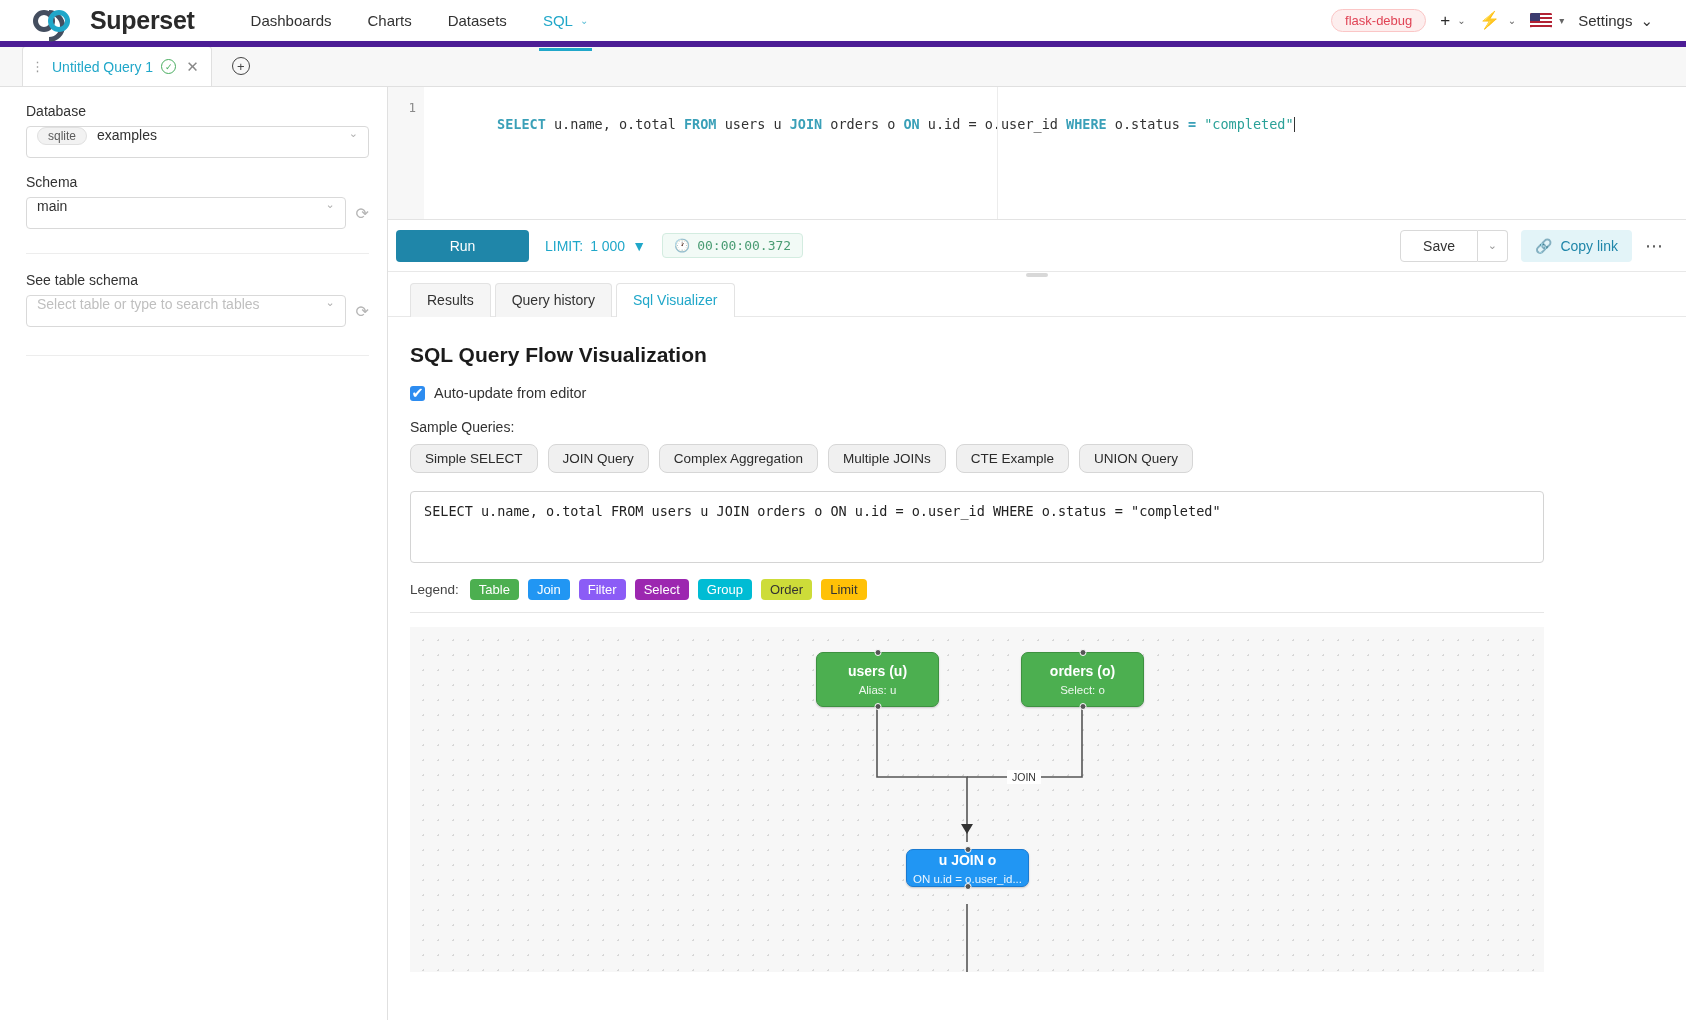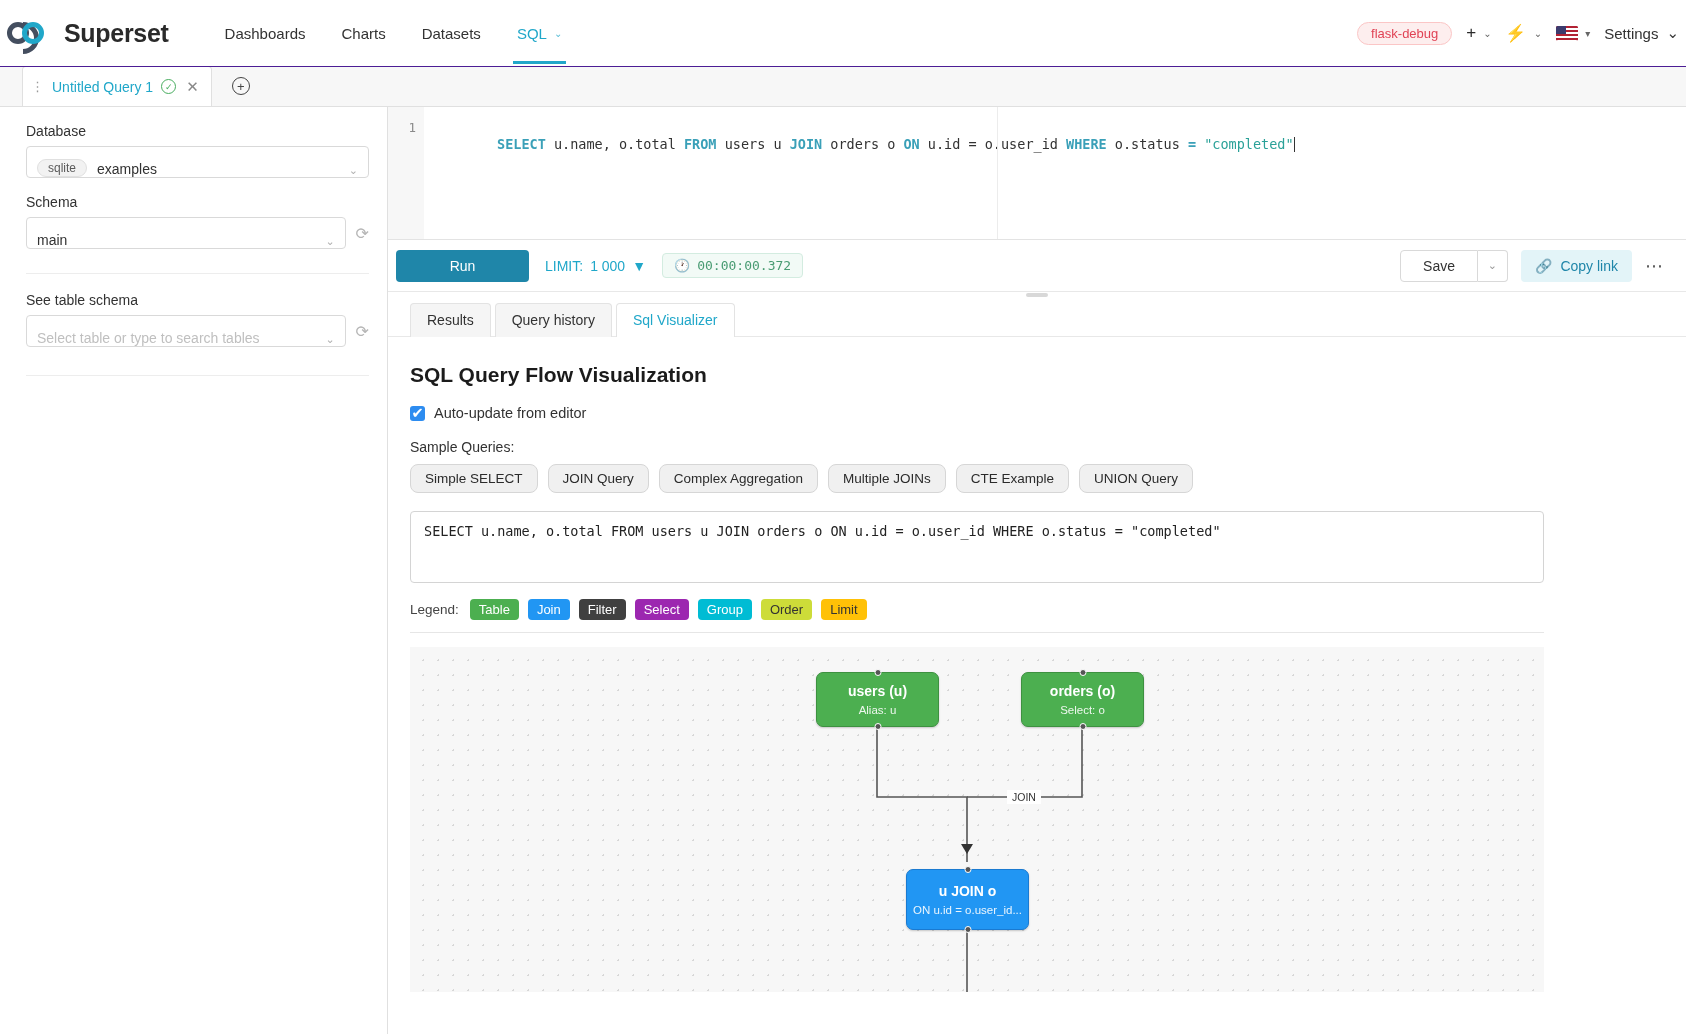--- a/index.html
+++ b/index.html
@@ -6,22 +6,22 @@
   html, body { margin:0; padding:0; }
   body {
     width:1686px; height:1034px;
     font-family:"Liberation Sans", sans-serif;
     font-size:14px; color:#323232; background:#fff;
     overflow:hidden;
   }
 
   
   .navbar {
-    height:67px; border-bottom:1px solid #4c1d95;
-    display:flex; align-items:center; padding:0 7px;
+    height:47px; border-bottom:6px solid #4c1d95;
+    display:flex; align-items:center; padding:0 33px;
     background:#fff; position:relative;
   }
   .brand { display:flex; align-items:center; gap:9px; margin-right:38px; }
   .brand-logo { width:48px; height:26px; position:relative; }
   .brand-logo .c1, .brand-logo .c2 {
     position:absolute; top:2px; width:22px; height:22px;
     border-radius:50%; border:5px solid #20a7c9;
   }
   .brand-logo .c1 { left:0; border-color:#444e5f; }
   .brand-logo .c2 { left:15px; border-color:#20a7c9; }
@@ -76,21 +76,21 @@
     display:flex; align-items:center; justify-content:center;
     font-size:13px; color:#444; margin:0 0 11px 20px; cursor:pointer; line-height:1;
   }
 
   
   .split { display:flex; height:933px; }
   .left-panel { width:380px; border-right:1px solid #e0e0e0; padding:16px 18px; background:#fff; position:relative;margin-left:8px; }
   .field-label { font-size:14px; color:#323232; margin-bottom:7px; }
   .select-ctl {
     height:32px; border:1px solid #d9d9d9; border-radius:4px; background:#fff;
-    display:flex; align-items:flex-end; padding:0 10px; font-size:14px; color:#323232;
+    display:flex; align-items:flex-start; padding:0 10px; font-size:14px; color:#323232;
     cursor:pointer;
   }
   .select-ctl .chev { margin-left:auto; color:#b0b0b0; font-size:11px; }
   .db-pill {
     background:#f2f2f2; border:1px solid #e0e0e0; border-radius:11px;
     padding:1px 10px; font-size:12px; color:#5a5a5a; margin-right:10px;
   }
   .row-with-refresh { display:flex; align-items:center; gap:10px; }
   .row-with-refresh .select-ctl { flex:1; }
   .refresh-icon { color:#b6b6b6; font-size:16px; cursor:pointer; }
@@ -360,21 +360,21 @@
         <button class="chip">CTE Example</button>
         <button class="chip">UNION Query</button>
       </div>
 
       <textarea class="sql-box" style="">SELECT u.name, o.total FROM users u JOIN orders o ON u.id = o.user_id WHERE o.status = "completed"</textarea>
 
       <div class="legend-row">
         <span class="legend-label">Legend:</span>
         <span class="lg" style="background:#4caf50;color:#fff">Table</span>
         <span class="lg" style="background:#2196f3;color:#fff">Join</span>
-        <span class="lg" style="background:#404040;color:#fff">Filter</span>
+        <span class="lg" style="background:#8b5cf6;color:#fff">Filter</span>
         <span class="lg" style="background:#9c27b0;color:#fff">Select</span>
         <span class="lg" style="background:#00bcd4;color:#fff">Group</span>
         <span class="lg" style="background:#cddc39;color:#333">Order</span>
         <span class="lg" style="background:#ffc107;color:#333">Limit</span>
       </div>
       <div class="legend-sep"></div>
 
       <div class="canvas">
         <svg width="1134" height="345" style="position:absolute;left:0;top:0">
           <path d="M467,82 L467,150 L557,150 L557,215" fill="none" stroke="#555" stroke-width="1.6"></path>
@@ -391,21 +391,21 @@
           <span class="port bottom"></span>
         </div>
 
         <div class="node node-table" style="left:611px; top:25px; width:123px; height:55px;">
           <span class="port top"></span>
           <div class="t">orders (o)</div>
           <div class="s">Select: o</div>
           <span class="port bottom"></span>
         </div>
 
-        <div class="node node-join" style="left:496px; top:222px; width:123px; height:61px;">
+        <div class="node node-join" style="left:496px; top:222px; width:123px; height:38px;">
           <span class="port top"></span>
           <div class="t">u JOIN o</div>
           <div class="s">ON u.id = o.user_id...</div>
           <span class="port bottom"></span>
         </div>
       </div>
     </div>
   </div>
 </div>
 

